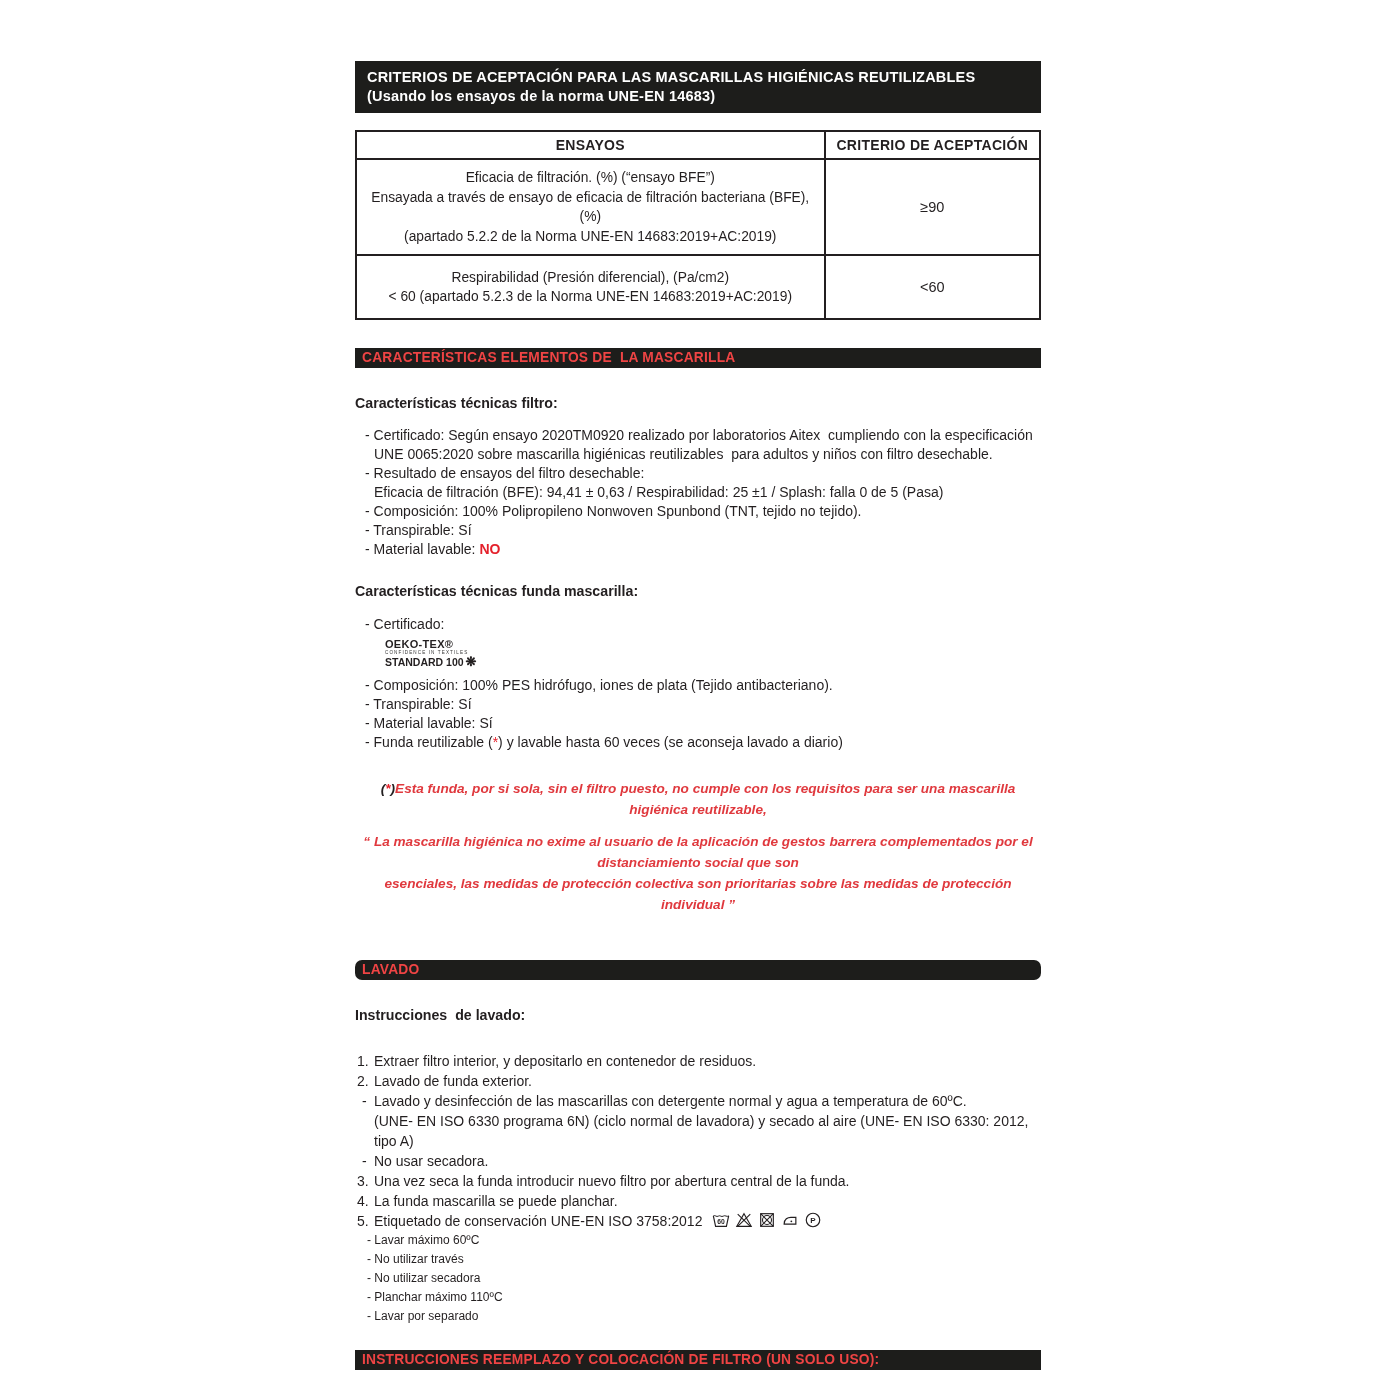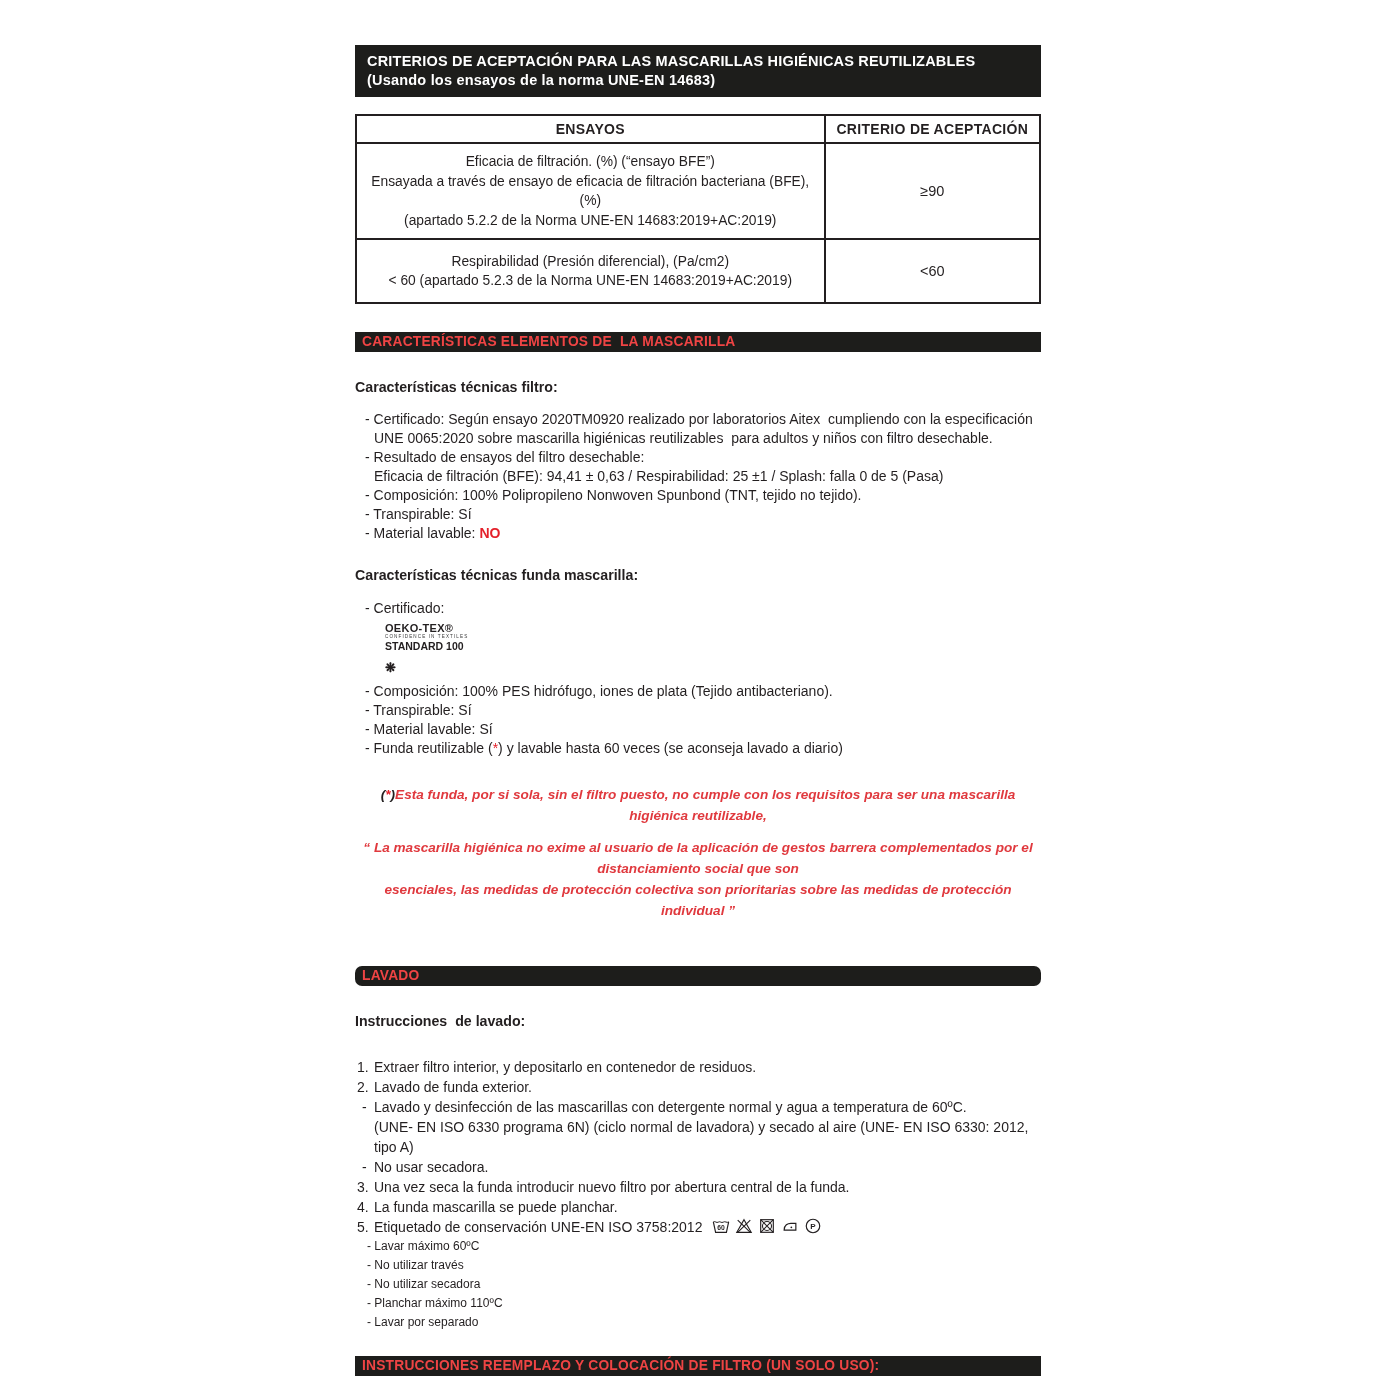--- a/index.html
+++ b/index.html
@@ -1,20 +1,20 @@
 <!DOCTYPE html>
 <html><head>
 <meta charset="utf-8">
 <style>
   html,body { margin:0; padding:0; }
   body {
     width:1400px; height:1400px; background:#ffffff; position:relative; overflow:hidden;
     font-family:"Liberation Sans", sans-serif; color:#231f20;
   }
-  .content { position:absolute; left:355px; top:0; width:686px; }
+  .content { position:absolute; left:355px; top:16px; width:686px; }
   .pre { white-space:pre-wrap; }
 
   
   .title-bar { margin-top:45px; background:#1d1d1b; color:#fff; font-weight:bold;
     font-size:14.5px; line-height:19px; padding:7px 12px; letter-spacing:.2px; }
   .section-bar { background:#1d1d1b; color:#ef4444; font-weight:bold; font-size:13.8px;
     line-height:15px; padding:2px 7px 3px 7px; letter-spacing:.2px; }
 
   
   table.criteria { margin-top:17px; border-collapse:collapse; width:100%; table-layout:fixed; }
@@ -28,21 +28,21 @@
   .sub-heading { font-weight:bold; font-size:14.2px; }
   .li { font-size:14px; line-height:19px; padding-left:10px; }
   .li.cont { padding-left:19px; }
   .red-bold { color:#e4202a; font-weight:bold; }
   .red-star { color:#e4202a; }
 
   
   .oeko { margin:5px 0 8px 30px; }
   .oeko-l1 { font-weight:bold; font-size:11px; letter-spacing:.3px; line-height:11px; }
   .oeko-l2 { font-size:4.6px; letter-spacing:1.1px; line-height:6px; color:#3a3a3a; }
-  .oeko-l3 { font-weight:bold; font-size:10.5px; line-height:12px; display:flex; align-items:flex-start; gap:10px;flex-direction:column; }
+  .oeko-l3 { font-weight:bold; font-size:10.5px; line-height:12px; display:flex; align-items:flex-end; gap:2px; }
   .oeko-flower { font-size:13px; line-height:12px; }
 
   
   .note-block { margin-top:26px; text-align:center; }
   .note-line { color:#e0393e; font-weight:bold; font-style:italic; font-size:13.6px; line-height:21px; }
   .note-paren { color:#231f20; font-weight:bold; font-style:italic; font-size:13.6px; }
   .quote-block { margin-top:11px; text-align:center; }
 
   
   .step { font-size:14px; line-height:20px; display:flex; }

